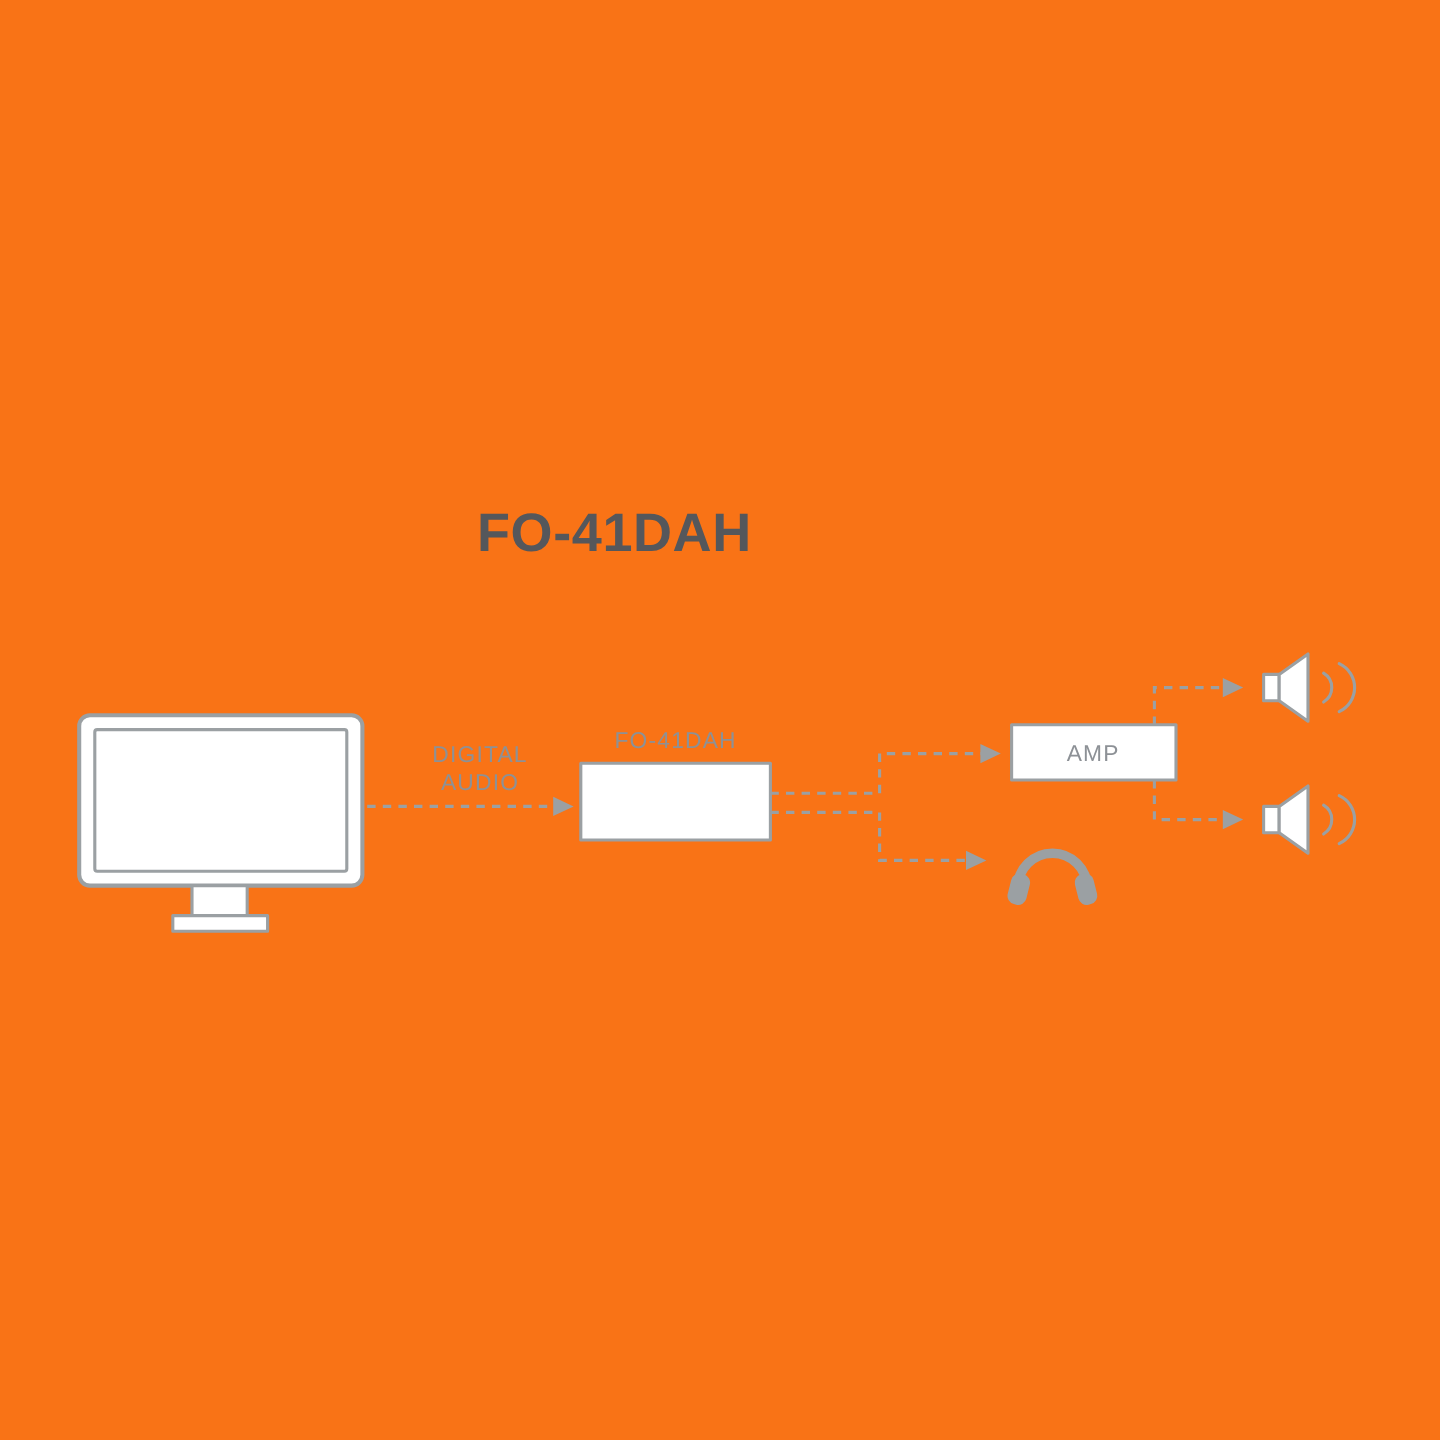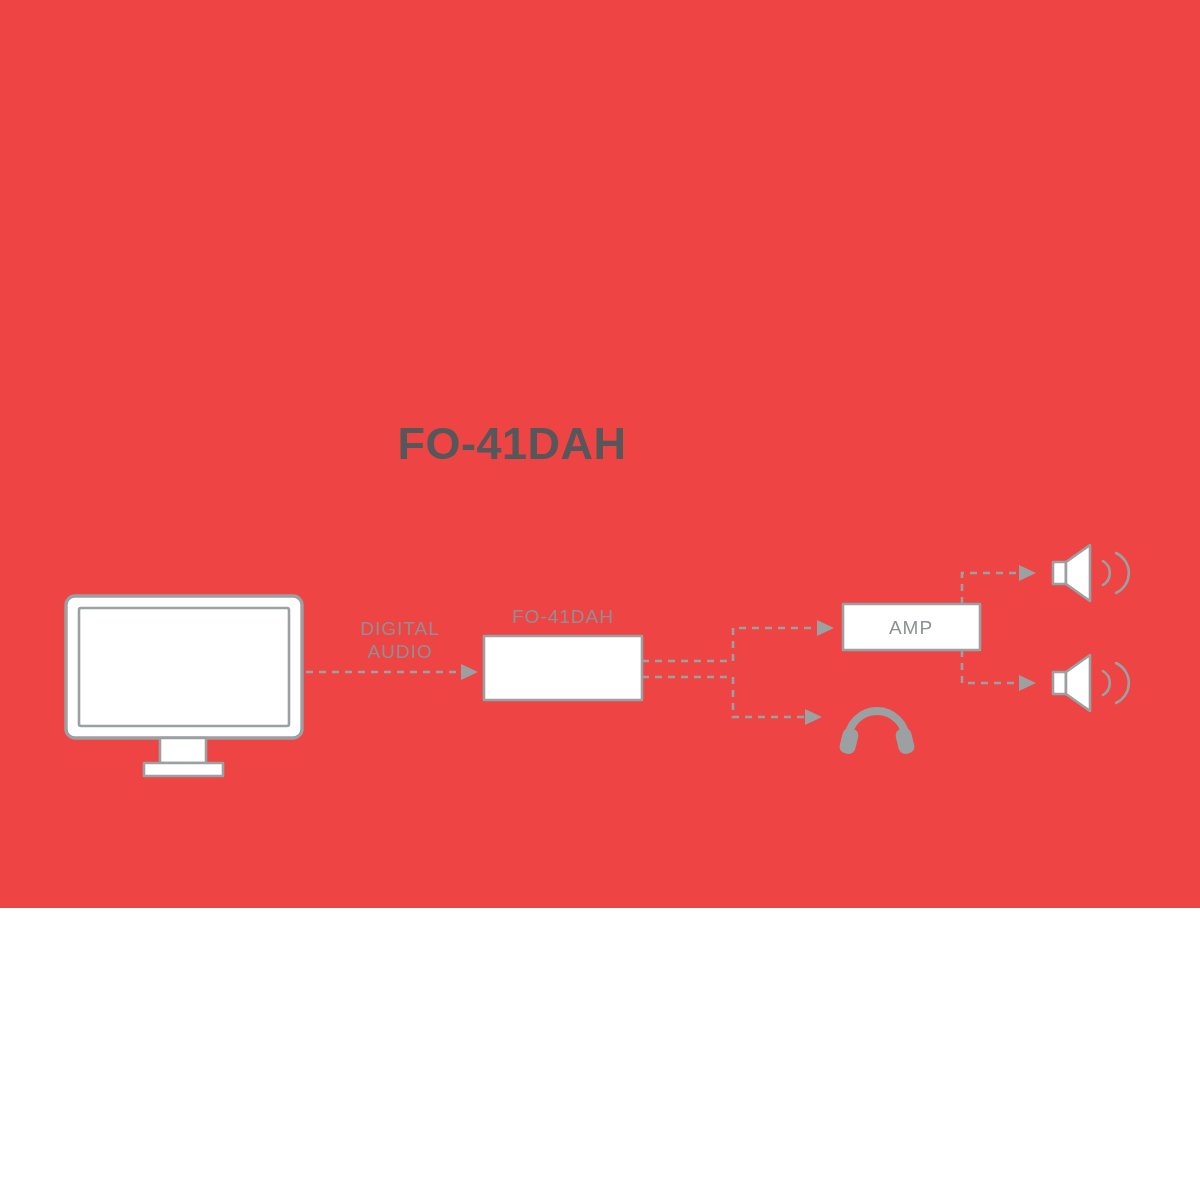--- a/index.html
+++ b/index.html
@@ -6,22 +6,22 @@
     margin: 0;
     padding: 0;
     background: #ffffff;
     width: 1200px;
     height: 1200px;
     font-family: "Liberation Sans", sans-serif;
   }
   .stage {
     position: relative;
     width: 1200px;
-    height: 908px;
-    background: #ef4444;
+    height: 1200px;
+    background: #f97316;
     overflow: hidden;
   }
   svg { display: block; }
 
   .title {
     font-family: "Liberation Sans", sans-serif;
     font-weight: bold;
     font-size: 45px;
     fill: #55575b;
     text-anchor: middle;

